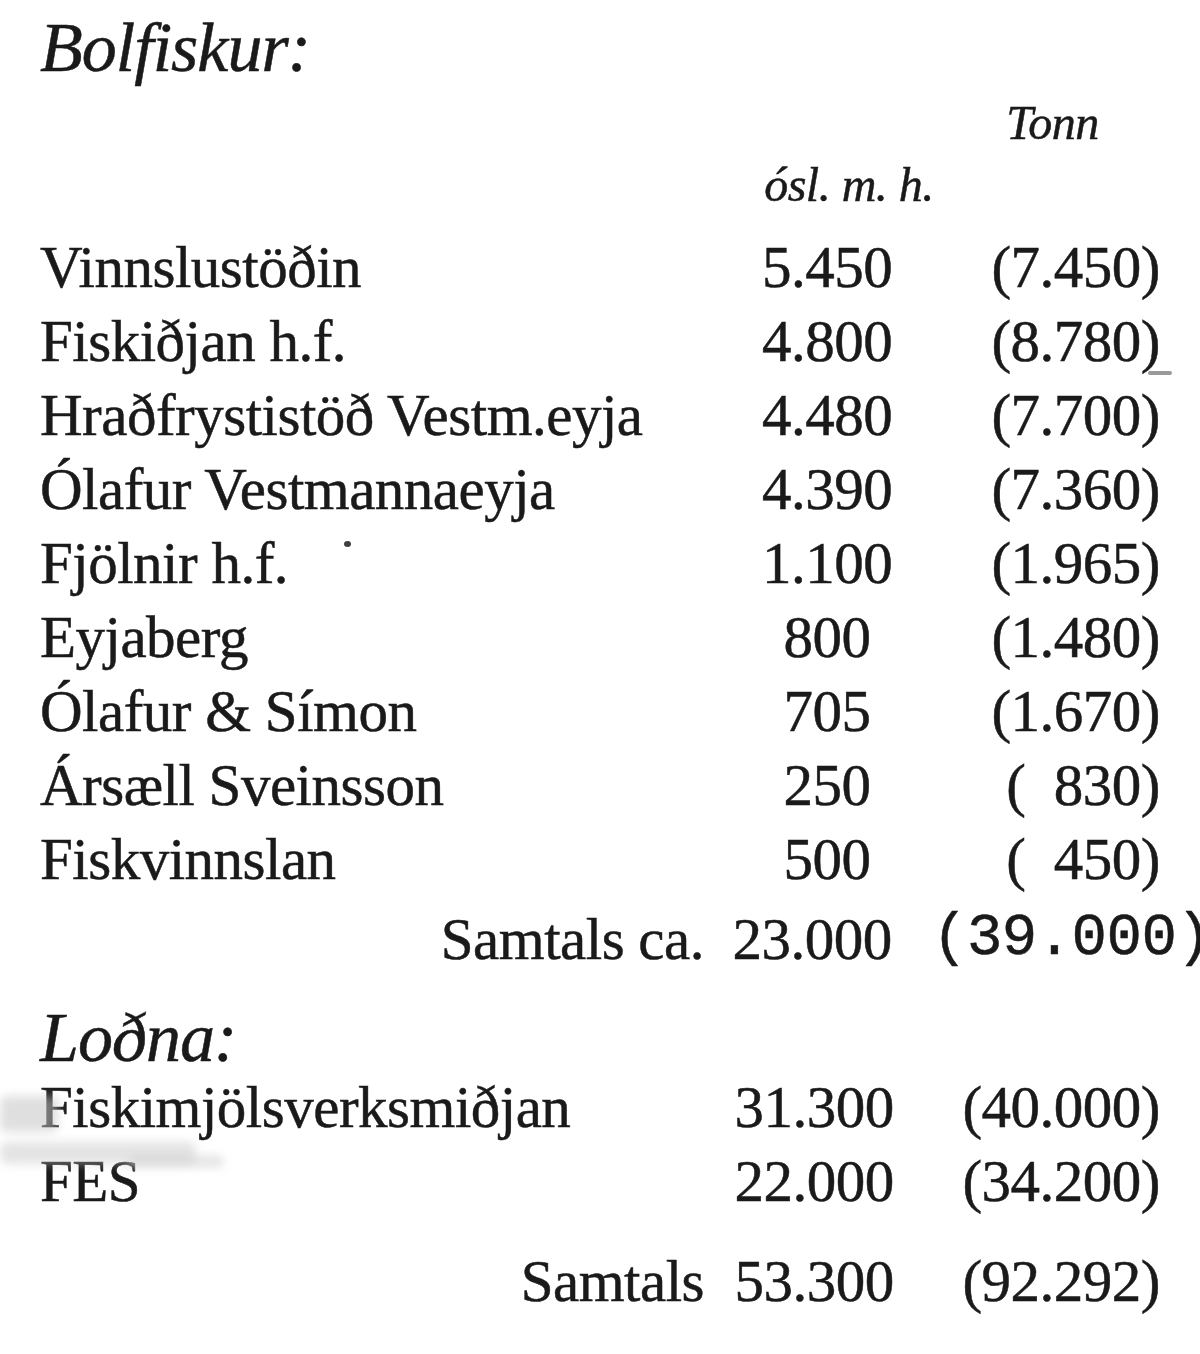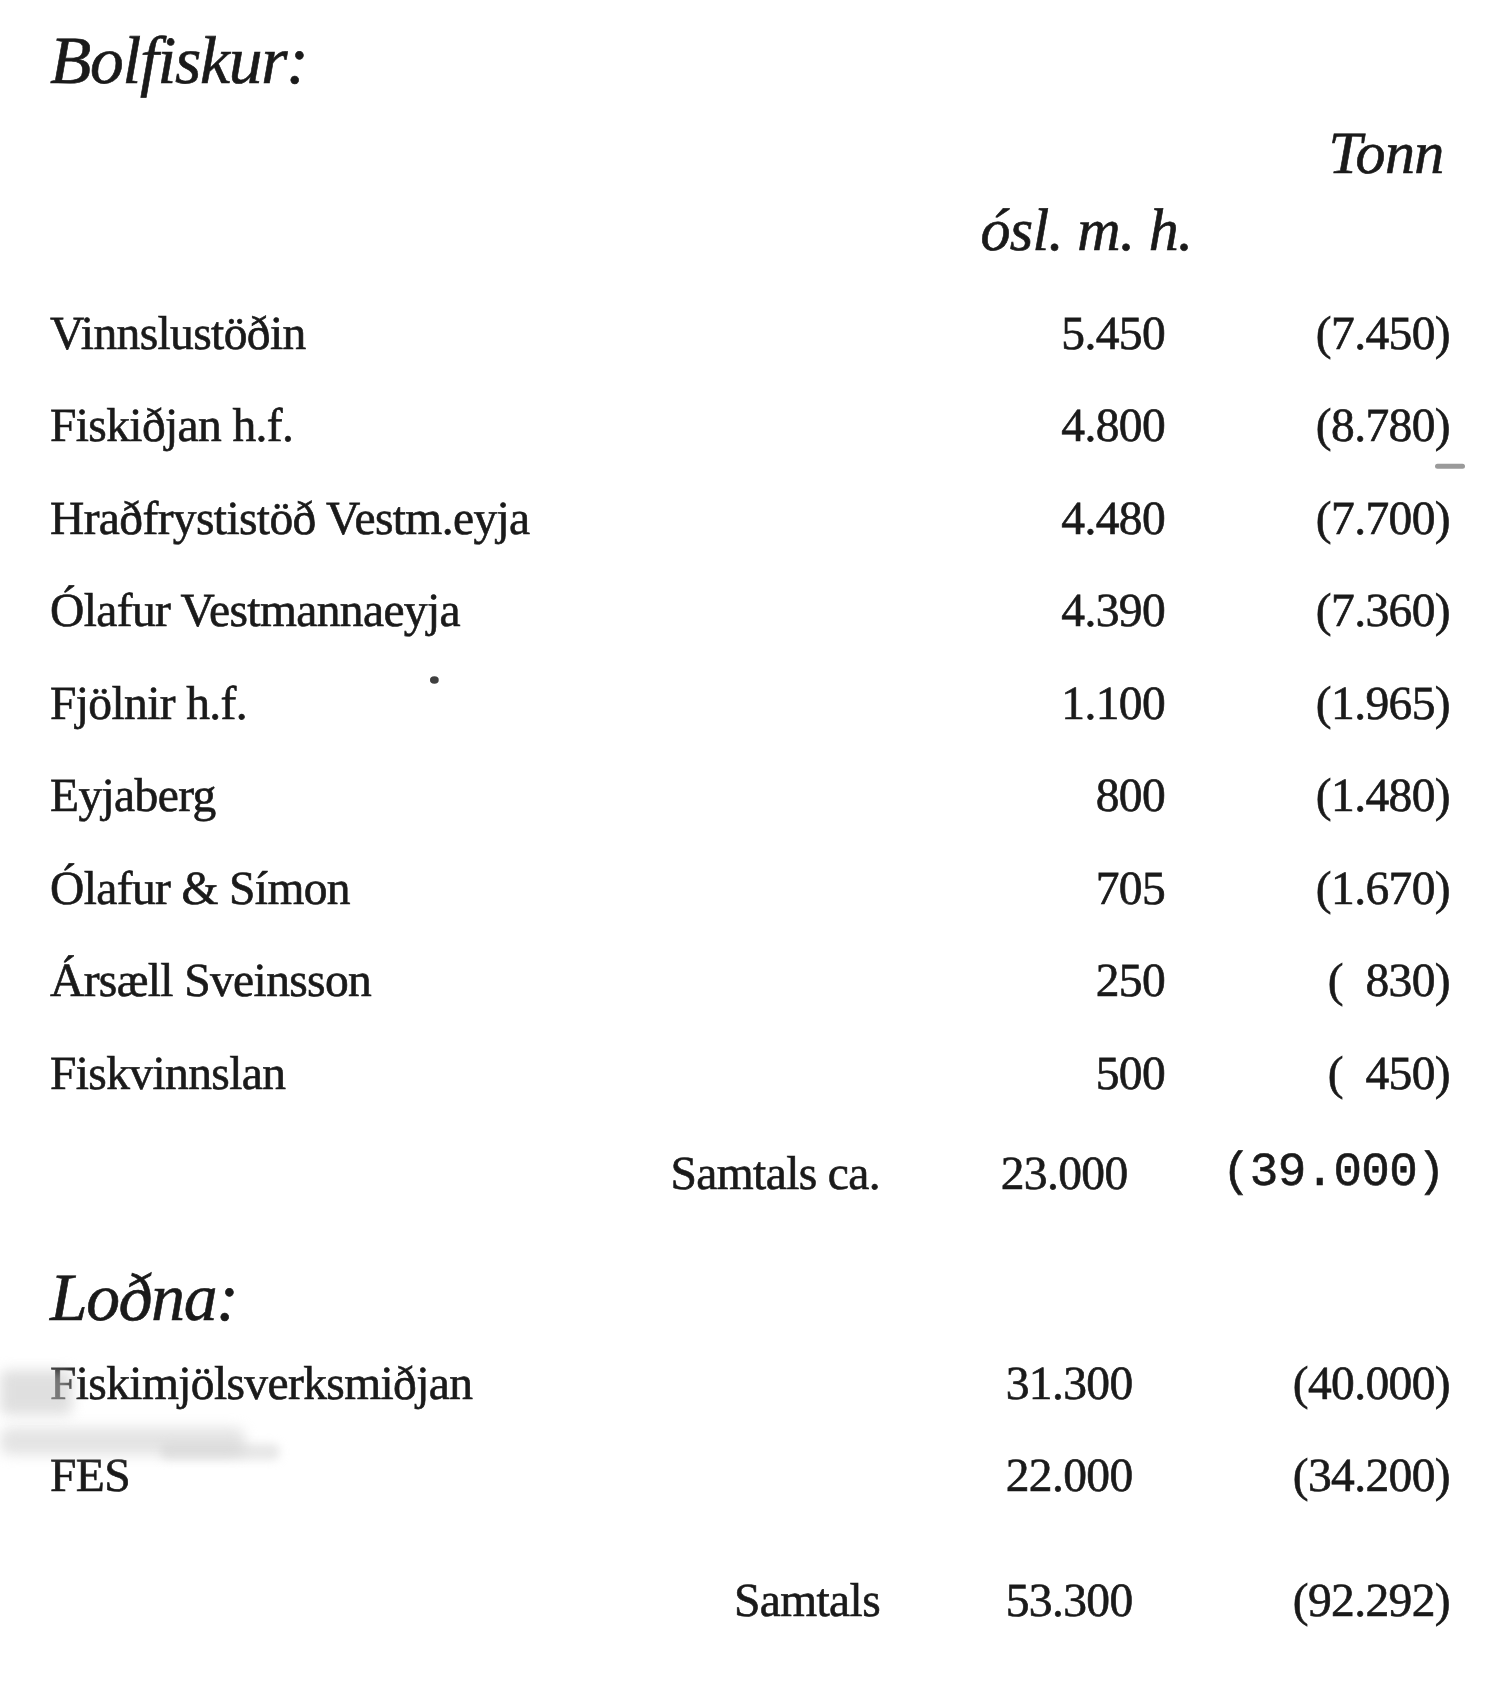--- a/index.html
+++ b/index.html
@@ -17,39 +17,39 @@
     overflow: hidden;
     padding: 16px 40px 0 40px;
     font-family: "Liberation Serif", "DejaVu Serif", serif;
     color: #1a1a1a;
     -webkit-text-stroke: 0.5px #1a1a1a;
   }
 
   
   .section-title {
     margin: 0;
-    font-size: 54px;
+    font-size: 70px;
     line-height: 64px;
     font-style: italic;
     font-weight: normal;
     letter-spacing: -1px;
   }
   .section-title.second {
     margin-top: 30px;
   }
 
   
   .row {
     display: flex;
-    font-size: 38px;
+    font-size: 59px;
     line-height: 74px;
     letter-spacing: -0.5px;
   }
   .cell-name  { flex: 1 1 auto; }
-  .cell-tonn  { width: 210px; text-align: right; white-space: pre; }
+  .cell-tonn  { width: 210px; text-align: center; white-space: pre; }
   .cell-1970  { width: 228px; text-align: right; white-space: pre; }
 
   
   .table-header { margin-top: 12px; }
   .table-header .row {
     font-size: 48px;
     line-height: 62px;
     font-style: italic;
   }
   .table-header .cell-tonn.first  { padding-right: 5px; }

